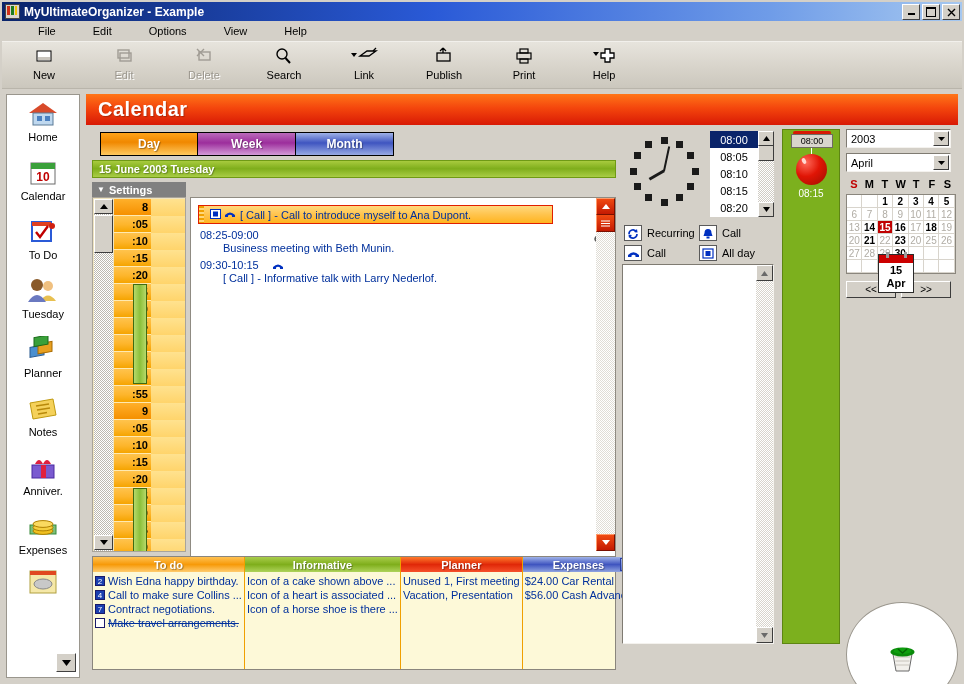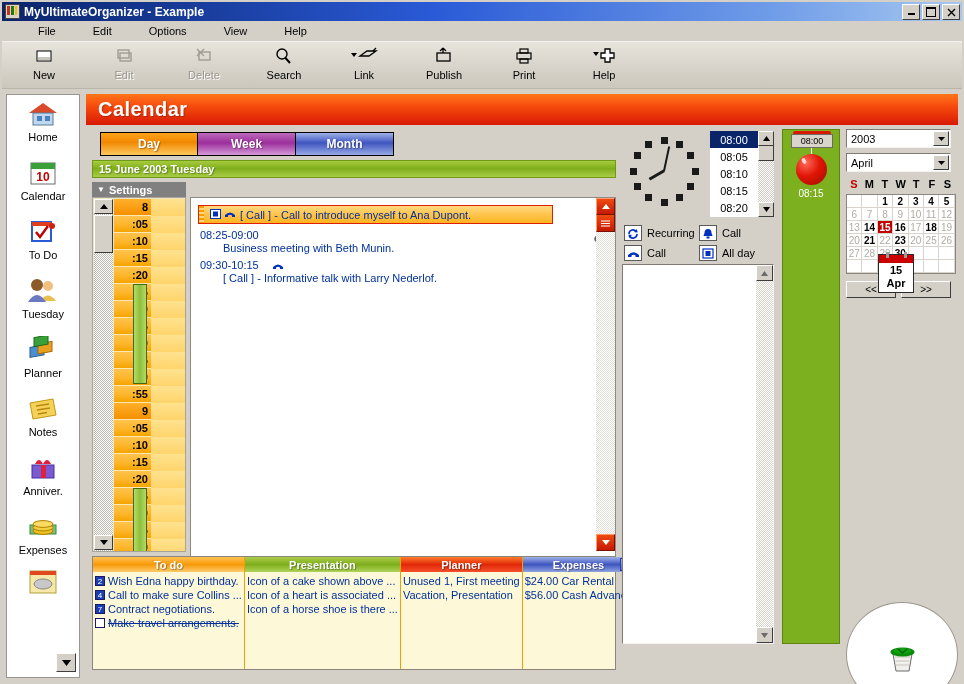--- a/index.html
+++ b/index.html
@@ -636,21 +636,21 @@
               <span class="chk">7</span>
               <span>Contract negotiations.</span>
             </div>
             <div class="sumrow">
               <span class="chk empty"></span>
               <span class="strike">Make travel arrangements.</span>
             </div>
           </div>
       </div>
       <div class="sumcol">
-        <div class="sumhdr anniv">Presentation</div>
+        <div class="sumhdr anniv">Informative</div>
         <div class="sumbody" id="col1">
             <div class="sumrow">
               <span>Icon of a cake shown above ...</span>
             </div>
             <div class="sumrow">
               <span>Icon of a heart is associated ...</span>
             </div>
             <div class="sumrow">
               <span>Icon of a horse shoe is there ...</span>
             </div>

